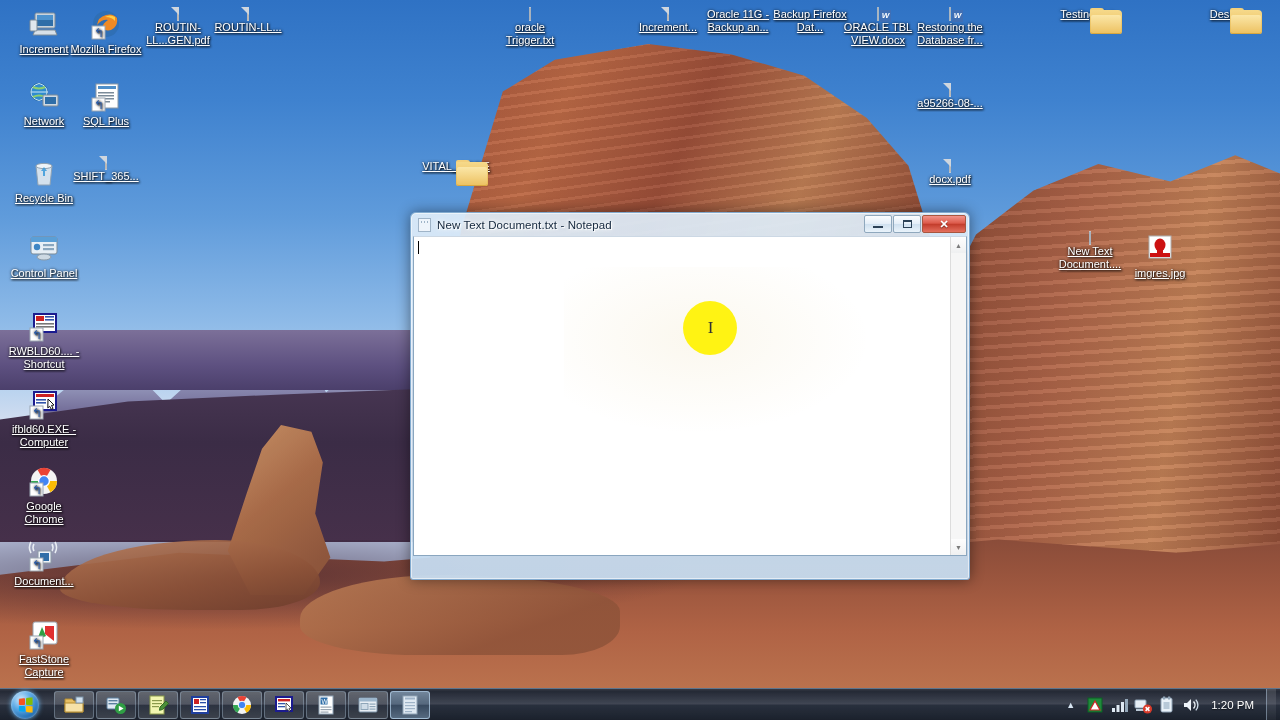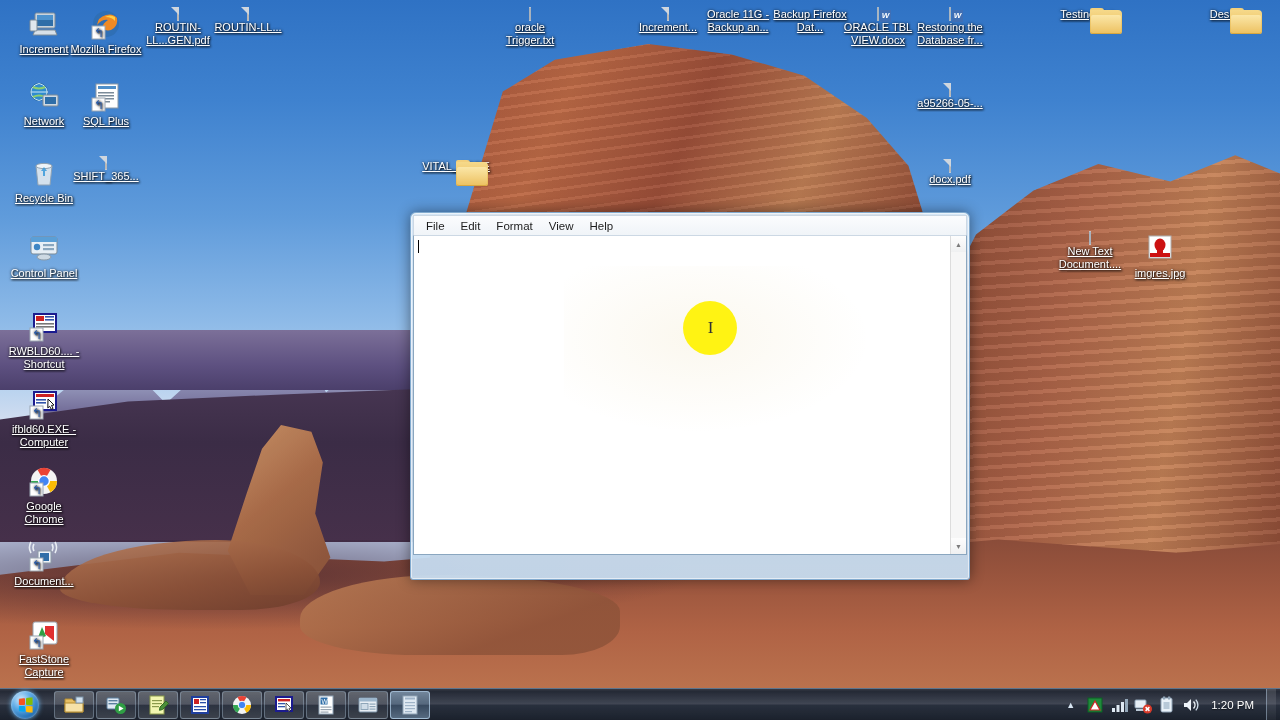--- a/index.html
+++ b/index.html
@@ -361,21 +361,21 @@
             <rect x="8" y="6" width="18" height="3" fill="#4f8fc9"></rect>
             <g fill="#7b8b99">
               <rect x="8" y="12" width="16" height="1.5"></rect>
               <rect x="8" y="15" width="16" height="1.5"></rect>
               <rect x="8" y="18" width="16" height="1.5"></rect>
               <rect x="8" y="21" width="12" height="1.5"></rect>
             </g>
             <rect x="2" y="18" width="13" height="13" fill="#fff" stroke="#9aa5b1"></rect>
             <text x="4" y="29" font-size="12" fill="#2a5caa">↰</text>
           </svg></span><span class="cap">SQL Plus</span></div>
-      <div class="dicon" style="left: 912px; top: 84px;"><span class="glyph"><span class="ic-doc"><i class="lines"></i></span></span><span class="cap">a95266-05-...</span></div>
+      <div class="dicon" style="left: 912px; top: 84px;"><span class="glyph"><span class="ic-doc"><i class="lines"></i></span></span><span class="cap">a95266-08-...</span></div>
       <div class="dicon" style="left: 6px; top: 157px;"><span class="glyph"><svg width="32" height="32" viewBox="0 0 32 32">
             <path d="M8 9 h16 l-2 19 h-12 z" fill="#dfe8ef" stroke="#93a3b1" opacity=".92"></path>
             <ellipse cx="16" cy="9" rx="8" ry="2.6" fill="#eef4f9" stroke="#93a3b1"></ellipse>
             <path d="M13 14 l3 -4 l3 4 h-2 v5 h-2 v-5 z" fill="#3a9ad9" opacity=".85"></path>
           </svg></span><span class="cap">Recycle Bin</span></div>
       <div class="dicon" style="left: 68px; top: 157px;"><span class="glyph"><span class="ic-doc"></span></span><span class="cap">SHIFT_365...</span></div>
       <div class="dicon" style="left: 418px; top: 160px;"><span class="glyph"><span class="ic-folder"><i class="tab"></i><i class="back"></i><i class="front"></i></span></span><span class="cap">VITAL_CODE</span></div>
       <div class="dicon" style="left: 912px; top: 160px;"><span class="glyph"><span class="ic-doc"><i class="lines"></i></span></span><span class="cap">docx.pdf</span></div>
       <div class="dicon" style="left: 6px; top: 232px;"><span class="glyph"><svg width="32" height="32" viewBox="0 0 32 32">
             <rect x="3" y="5" width="26" height="17" rx="2" fill="#e7eff6" stroke="#7b8b99"></rect>
@@ -433,28 +433,34 @@
       <div class="dicon" style="left: 6px; top: 618px;"><span class="glyph"><svg width="32" height="32" viewBox="0 0 32 32">
             <rect x="5" y="4" width="24" height="22" rx="2" fill="#fff" stroke="#9aa5b1"></rect>
             <path d="M9 22 l5 -13 l4 9 z" fill="#2f9e44"></path>
             <path d="M17 8 h9 v15 l-9 -7 z" fill="#e03131"></path>
             <rect x="2" y="18" width="13" height="13" fill="#fff" stroke="#9aa5b1"></rect>
             <text x="4" y="29" font-size="12" fill="#2a5caa">↰</text>
           </svg></span><span class="cap">FastStone Capture</span></div>
     </div>
 
   <div id="notepad">
-
-    <div id="np-menubar">
-      <div class="np-menu">File</div>
-      <div class="np-menu">Edit</div>
-      <div class="np-menu">Format</div>
-      <div class="np-menu">View</div>
-      <div class="np-menu">Help</div>
+    <div id="np-titlebar">
+      <div id="np-title-icon"></div>
+      <div id="np-title-text">New Text Document.txt - Notepad</div>
+      <div id="np-winbtns">
+        <div class="winbtn">
+          <span class="min-bar"></span>
+        </div>
+        <div class="winbtn">
+          <span class="max-sq"></span>
+        </div>
+        <div class="winbtn close">✕</div>
+      </div>
     </div>
+
 
     <div id="np-body">
       <div id="np-text">
         <div id="np-caret"></div>
       </div>
       <div id="np-watermark"></div>
       <div id="np-scroll">
         <div class="sb-arrow">▲</div>
         <div class="sb-arrow">▼</div>
       </div>

